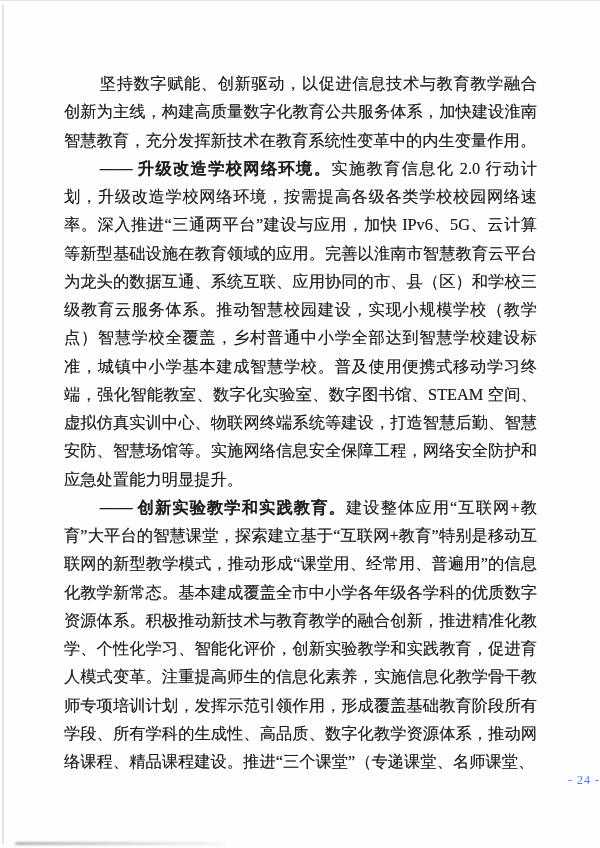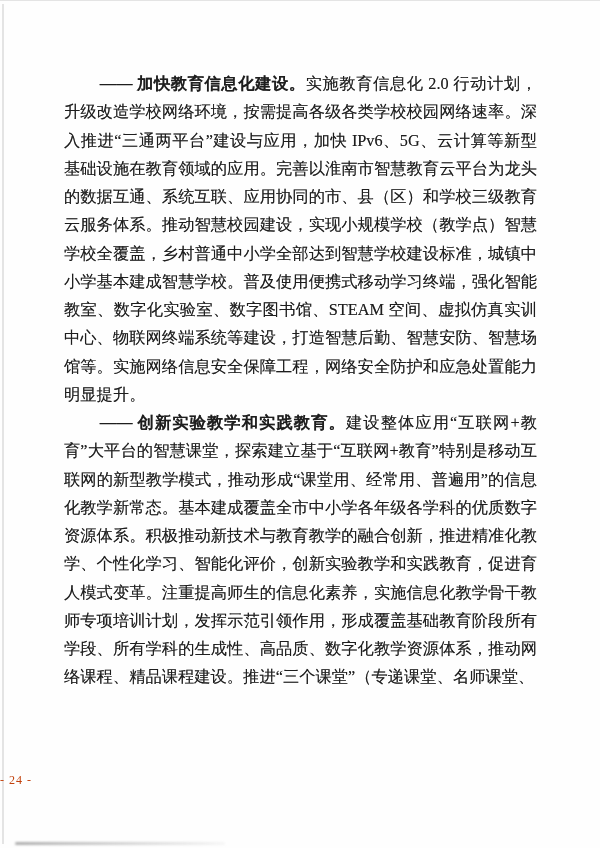--- a/index.html
+++ b/index.html
@@ -55,39 +55,40 @@
     margin: 0;
     text-indent: 2.2em;
   }
   .lead {
     font-weight: bold;
   }
   .page-footer {
     position: absolute;
     left: 0; top: 773px;
     width: 600px;
-    text-align: left;
+    text-align: right;
     font-family: "Liberation Serif", "DejaVu Serif", serif;
     font-size: 12px;
     letter-spacing: 1px;
-    color: #c2410c;
+    color: #3b82f6;
   }
 </style>
 </head>
 <body>
 
 <div class="page">
 
   <div class="scan-edge-top"></div>
   <div class="scan-edge-left"></div>
 
   <main class="content">
 
+    <p class="para"><span>坚持数字赋能、创新驱动，以促进信息技术与教育教学融合创新为主线，构建高质量数字化教育公共服务体系，加快建设淮南智慧教育，充分发挥新技术在教育系统性变革中的内生变量作用。</span></p>
 
-    <p class="para"><strong class="lead">—— 加快教育信息化建设。</strong><span>实施教育信息化 2.0 行动计划，升级改造学校网络环境，按需提高各级各类学校校园网络速率。深入推进“三通两平台”建设与应用，加快 IPv6、5G、云计算等新型基础设施在教育领域的应用。完善以淮南市智慧教育云平台为龙头的数据互通、系统互联、应用协同的市、县（区）和学校三级教育云服务体系。推动智慧校园建设，实现小规模学校（教学点）智慧学校全覆盖，乡村普通中小学全部达到智慧学校建设标准，城镇中小学基本建成智慧学校。普及使用便携式移动学习终端，强化智能教室、数字化实验室、数字图书馆、STEAM 空间、虚拟仿真实训中心、物联网终端系统等建设，打造智慧后勤、智慧安防、智慧场馆等。实施网络信息安全保障工程，网络安全防护和应急处置能力明显提升。</span></p>
+    <p class="para"><strong class="lead">—— 升级改造学校网络环境。</strong><span>实施教育信息化 2.0 行动计划，升级改造学校网络环境，按需提高各级各类学校校园网络速率。深入推进“三通两平台”建设与应用，加快 IPv6、5G、云计算等新型基础设施在教育领域的应用。完善以淮南市智慧教育云平台为龙头的数据互通、系统互联、应用协同的市、县（区）和学校三级教育云服务体系。推动智慧校园建设，实现小规模学校（教学点）智慧学校全覆盖，乡村普通中小学全部达到智慧学校建设标准，城镇中小学基本建成智慧学校。普及使用便携式移动学习终端，强化智能教室、数字化实验室、数字图书馆、STEAM 空间、虚拟仿真实训中心、物联网终端系统等建设，打造智慧后勤、智慧安防、智慧场馆等。实施网络信息安全保障工程，网络安全防护和应急处置能力明显提升。</span></p>
 
     <p class="para"><strong class="lead">—— 创新实验教学和实践教育。</strong><span>建设整体应用“互联网+教育”大平台的智慧课堂，探索建立基于“互联网+教育”特别是移动互联网的新型教学模式，推动形成“课堂用、经常用、普遍用”的信息化教学新常态。基本建成覆盖全市中小学各年级各学科的优质数字资源体系。积极推动新技术与教育教学的融合创新，推进精准化教学、个性化学习、智能化评价，创新实验教学和实践教育，促进育人模式变革。注重提高师生的信息化素养，实施信息化教学骨干教师专项培训计划，发挥示范引领作用，形成覆盖基础教育阶段所有学段、所有学科的生成性、高品质、数字化教学资源体系，推动网络课程、精品课程建设。推进“三个课堂”（专递课堂、名师课堂、</span></p>
 
   </main>
 
   <footer class="page-footer">
     <span>- 24 -</span>
   </footer>
 
   <div class="scan-shadow"></div>

